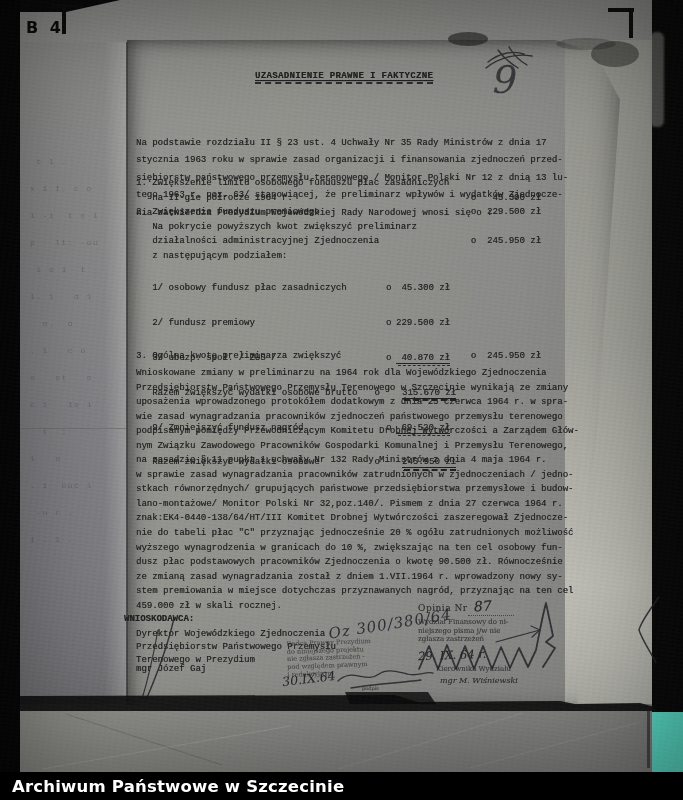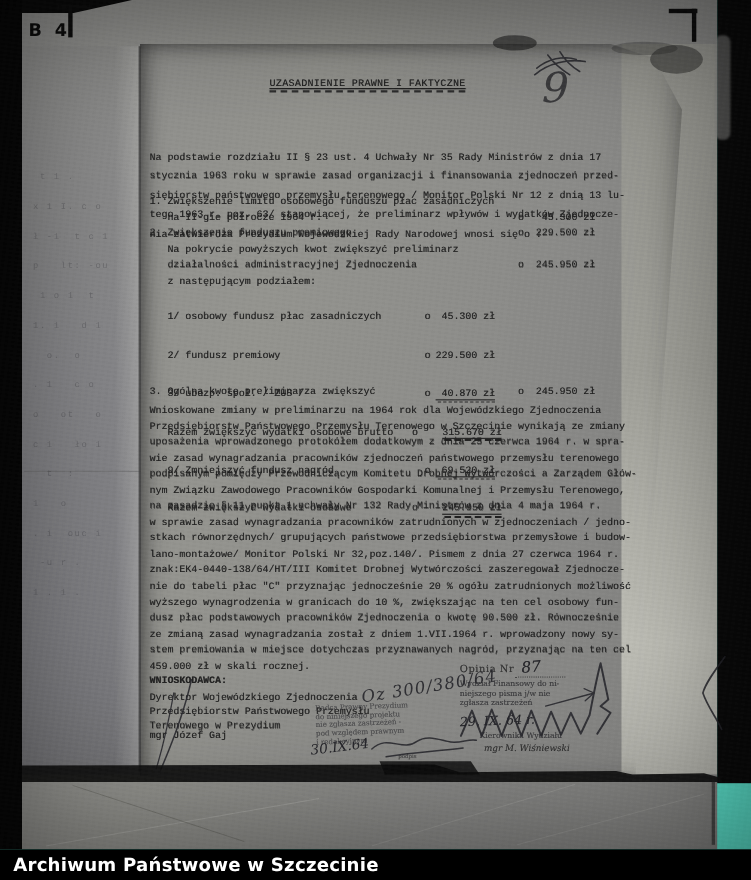--- a/index.html
+++ b/index.html
@@ -44,37 +44,37 @@
            #a8a8a2;
          clip-path:polygon(0 0,86% 0,94% 2%,99% 9%,90.5% 100%,0 100%);
          box-shadow:inset 14px 0 18px -10px rgba(25,25,25,.6),
                     inset -20px 0 26px -14px rgba(40,40,40,.55),
                     inset 0 10px 16px -10px rgba(30,30,30,.5);}
   .paper-left-line{left:126px;top:42px;width:2px;height:660px;background:#3b3b3b;opacity:.8;}
 
   
   .typed{color:#222;white-space:pre;font-size:9px;
          text-shadow:.3px .3px .6px rgba(25,25,25,.55);}
-  .doc-title{left:245px;top:71px;font-weight:normal;letter-spacing:.35px;
+  .doc-title{left:255px;top:71px;font-weight:bold;letter-spacing:.35px;
              text-decoration:underline;text-underline-offset:2px;
              border-bottom:2px dashed #2e2e2e;padding-bottom:1px;}
   .intro{left:136px;top:99px;line-height:17.4px;margin-top:36px;}
   .list-head{left:136px;top:176px;line-height:14.6px;}
   .budget-table{left:136px;top:263px;width:320px;}
   .trow{display:flex;height:14.9px;align-items:flex-start;}
   .tlabel{white-space:pre;width:250px;}
   .tmarker{width:10px;}
   .tamount{width:54px;text-align:right;position:relative;}
   .u1{border-bottom:1px solid #232323;}
   .u1::after{content:"";position:absolute;left:2px;right:0;bottom:-3.5px;border-bottom:1px dashed #2a2a2a;}
   .u2{border-bottom:1.4px solid #1d1d1d;margin-left:18px;}
   .u2::after{content:"";position:absolute;left:2px;right:0;bottom:-3.5px;border-bottom:2px dashed #222;}
   .item3{left:136px;top:351px;}
   .para2{left:136px;top:366px;line-height:14.55px;}
-  .sig-head{left:136px;top:614px;font-weight:bold;}
+  .sig-head{left:124px;top:614px;font-weight:bold;}
   .sig-lines{left:136px;top:628px;line-height:13px;}
   .sig-name{left:136px;top:664px;}
 
   
   .stamp{font-family:"DejaVu Serif","Liberation Serif",serif;color:#3f3f42;
          text-shadow:0 0 .5px rgba(40,40,40,.5);}
   .stamp-opinion{left:418px;top:596px;width:135px;}
   .stamp-opinion .s-title{font-size:9px;letter-spacing:.5px;color:#333;}
   .hw{font-family:"DejaVu Serif","Liberation Serif",serif;font-style:italic;color:#26262b;}
   .op-num{font-size:14px;display:inline-block;transform:rotate(-4deg);margin-left:6px;}

